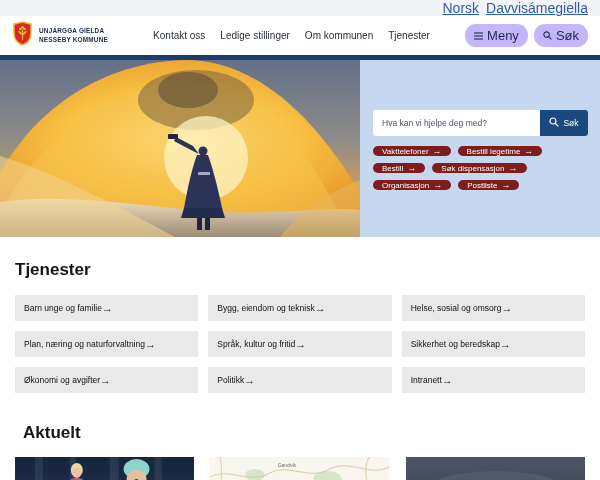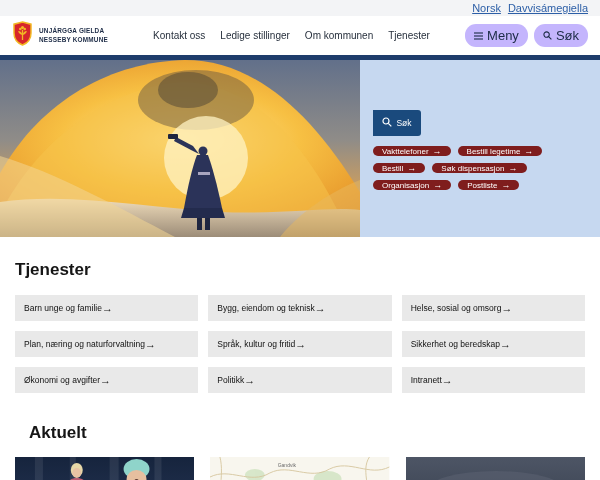--- a/index.html
+++ b/index.html
@@ -3,21 +3,21 @@
 <meta charset="utf-8">
 <style>
   * { margin:0; padding:0; box-sizing:border-box; }
   html,body { width:600px; height:480px; overflow:hidden; background:#fff;
     font-family:"Liberation Sans", sans-serif; }
   a { text-decoration:none; }
 
   
   .topbar { height:16px; background:#f3f4f6; display:flex; align-items:center;
     justify-content:flex-end; gap:7px; padding:0 12px; }
-  .lang-link { font-size:11px; color:#2d5fa7; text-decoration:underline; cursor:pointer; }
+  .lang-link { font-size:14px; color:#2d5fa7; text-decoration:underline; cursor:pointer; }
 
   
   .header { height:39px; background:#fff; display:flex; align-items:center; padding:0 12px; }
   .logo { display:flex; align-items:center; gap:6px; cursor:pointer; }
   .logo-text { font-size:6.4px; font-weight:bold; color:#1c2b46; line-height:1.35; letter-spacing:.2px; }
   .nav { flex:1; display:flex; justify-content:center; gap:15px; margin-left:10px; }
   .nav-item { font-size:10px; color:#27303d; cursor:pointer; }
   .hdr-buttons { display:flex; gap:6px; }
   .hdr-btn { display:flex; align-items:center; gap:4px; background:#c4b5fd; border:none;
     border-radius:11px; padding:4px 9px; font-size:13px; color:#1c2b46; cursor:pointer;
@@ -40,21 +40,21 @@
   .pills { margin-top:10px; display:flex; flex-wrap:wrap; gap:7px 7px; }
   .pill { display:flex; align-items:center; gap:4px; background:#7f1d1d; color:#fff;
     border:none; border-radius:10px; padding:0 9px; font-size:8px; cursor:pointer;
     font-family:inherit; white-space:nowrap;text-align:right; }
   .pill .arrow { font-size:9px; font-weight:bold; }
 
   
   .main { padding:0 15px; }
   .section-title { font-size:17px; font-weight:bold; color:#161616; }
   .title-services { margin:23px 0 15px; }
-  .title-news { margin:30px 14px 14px; }
+  .title-news { margin:30px 8px 14px; }
   .svc-grid { display:grid; grid-template-columns:repeat(3,1fr); gap:10px; }
   .svc-card { background:#e9e9e9; height:26px; display:flex; align-items:center;
     justify-content:flex-start; padding:0 9px; font-size:8.5px; color:#111;
     cursor:pointer; }
   .svc-card .arrow { font-size:11px; font-weight:bold; color:#111; }
 
   .news-grid { display:grid; grid-template-columns:repeat(3,1fr); gap:16px; }
   .news-card { height:90px; cursor:pointer; }
   .news-card svg { display:block; width:100%; height:100%; }
 </style>
@@ -155,20 +155,21 @@
         <path d="M197,95 C192,108 188,126 184,148 L222,148 C217,124 212,106 208,95 Z"></path>
         <path d="M184,148 L181,158 L225,158 L222,148 Z" fill="#232b4d"></path>
         <rect x="197" y="158" width="5" height="12" fill="#1e2540"></rect>
         <rect x="205" y="158" width="5" height="12" fill="#1e2540"></rect>
       </g>
       <rect x="198" y="112" width="12" height="3" fill="#c8c2d8" opacity="0.8"></rect>
     </svg>
   </div>
   <div class="hero-panel">
     <div class="search-row">
+      <input class="search-input" type="text" placeholder="Hva kan vi hjelpe deg med?" style="">
       <button class="search-btn">
         <span>
           <svg width="10" height="10" viewBox="0 0 10 10">
               <circle cx="4" cy="4" r="3" fill="none" stroke="#fff" stroke-width="1.2"></circle>
               <line x1="6.3" y1="6.3" x2="9.3" y2="9.3" stroke="#fff" stroke-width="1.2"></line>
             </svg>
         </span>
         <span>Søk</span>
       </button>
     </div>

